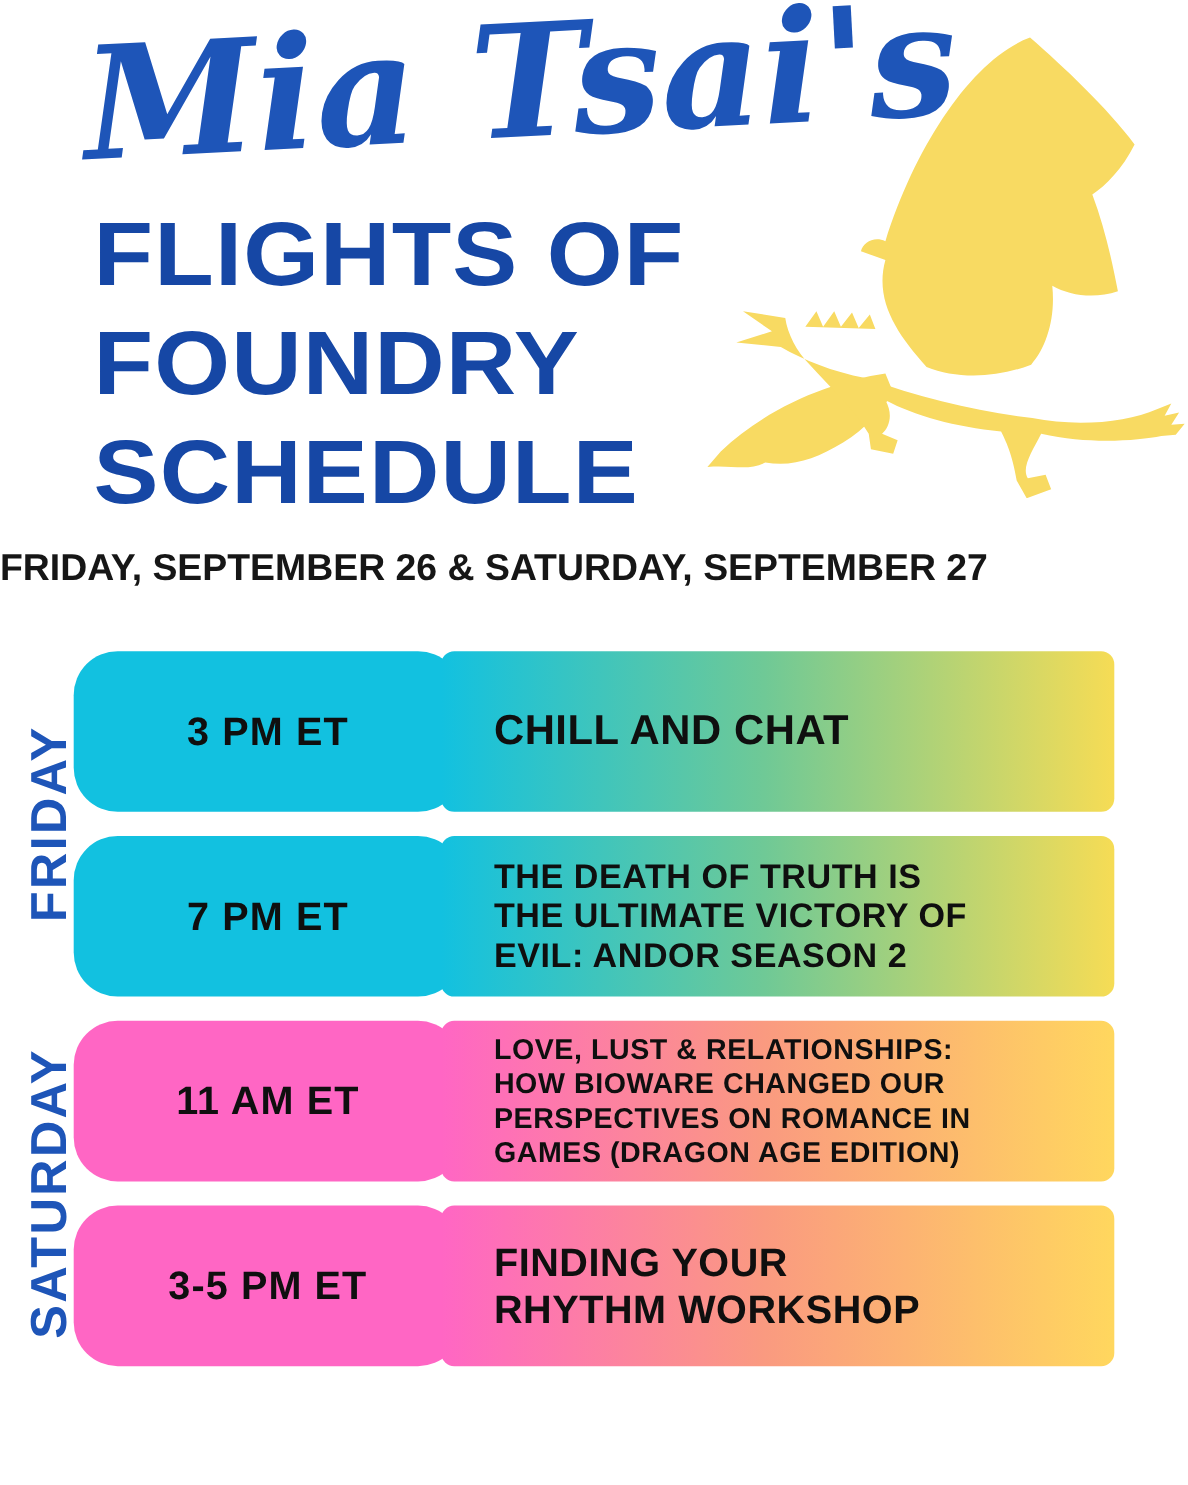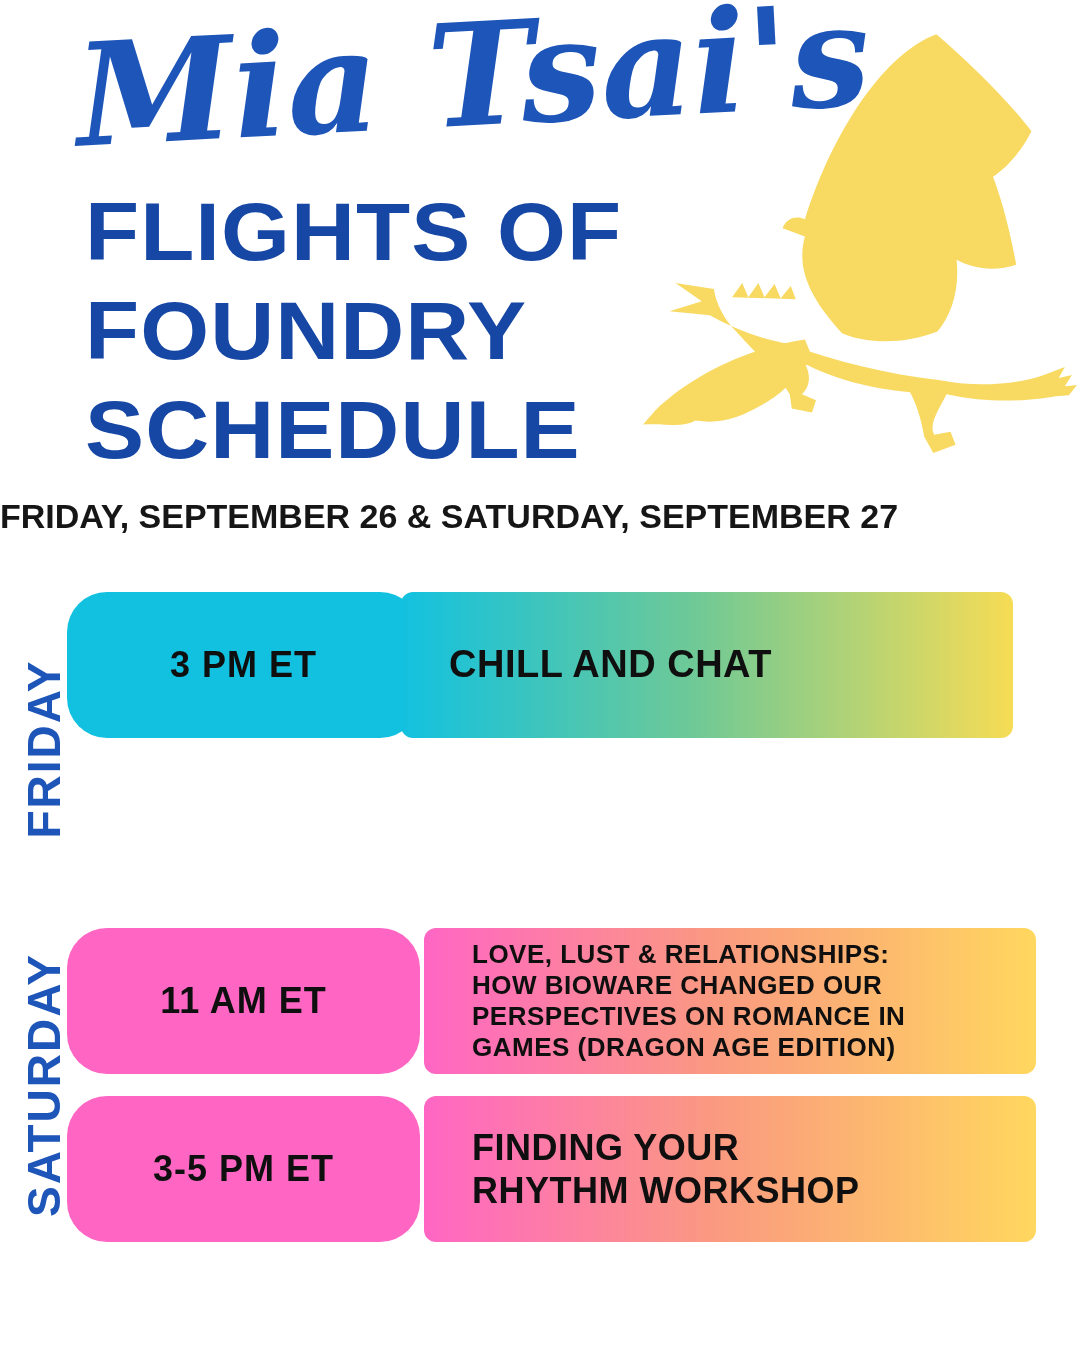--- a/index.html
+++ b/index.html
@@ -52,21 +52,21 @@
   .time-cyan{background:var(--cyan,#12C1E0);}
   .time-pink{background:var(--pink,#FF66C4);}
 
   .event-pill{
     position:absolute;left:401px;top:0;width:612px;height:146px;
     border-radius:12px;display:flex;align-items:center;
     padding:0 30px 0 48px;box-sizing:border-box;
     color:var(--pill_text,#0F0F0F);font-weight:800;
   }
   .event-cyan{background:linear-gradient(90deg,var(--cyan,#12C1E0) 0%,var(--green_mid,#6FC996) 48%,var(--yellow,#F6DC55) 100%);}
-  .event-pink{background:linear-gradient(90deg,var(--pink,#FF66C4) 0%,var(--orange_mid,#FA9A80) 48%,var(--yellow_deep,#FFD75E) 100%);margin-left:23px;}
+  .event-pink{background:linear-gradient(90deg,var(--pink,#FF66C4) 0%,var(--orange_mid,#FA9A80) 48%,var(--yellow_deep,#FFD75E) 100%);}
 
   .event-title{white-space:pre-line;letter-spacing:0.5px;}
   .row0 .event-title{font-size:38px;line-height:1.15;}
   .row1 .event-title{font-size:31px;line-height:1.16;}
   .row2 .event-title{font-size:26px;line-height:1.2;}
   .row3 .event-title{font-size:36px;line-height:1.2;}
 </style>
 </head>
 <body>
 
@@ -127,20 +127,30 @@
 
   <div class="row row0">
     <div class="time-pill time-cyan">
       <span>3 PM ET</span>
     </div>
     <div class="event-pill event-cyan">
       <span class="event-title">CHILL AND CHAT</span>
     </div>
   </div>
 
+  <div class="row row1">
+    <div class="time-pill time-cyan">
+      <span>7 PM ET</span>
+    </div>
+    <div class="event-pill event-cyan">
+      <span class="event-title">THE DEATH OF TRUTH IS
+THE ULTIMATE VICTORY OF
+EVIL: ANDOR SEASON 2</span>
+    </div>
+  </div>
 
   <div class="row row2">
     <div class="time-pill time-pink">
       <span>11 AM ET</span>
     </div>
     <div class="event-pill event-pink">
       <span class="event-title">LOVE, LUST &amp; RELATIONSHIPS:
 HOW BIOWARE CHANGED OUR
 PERSPECTIVES ON ROMANCE IN
 GAMES (DRAGON AGE EDITION)</span>

